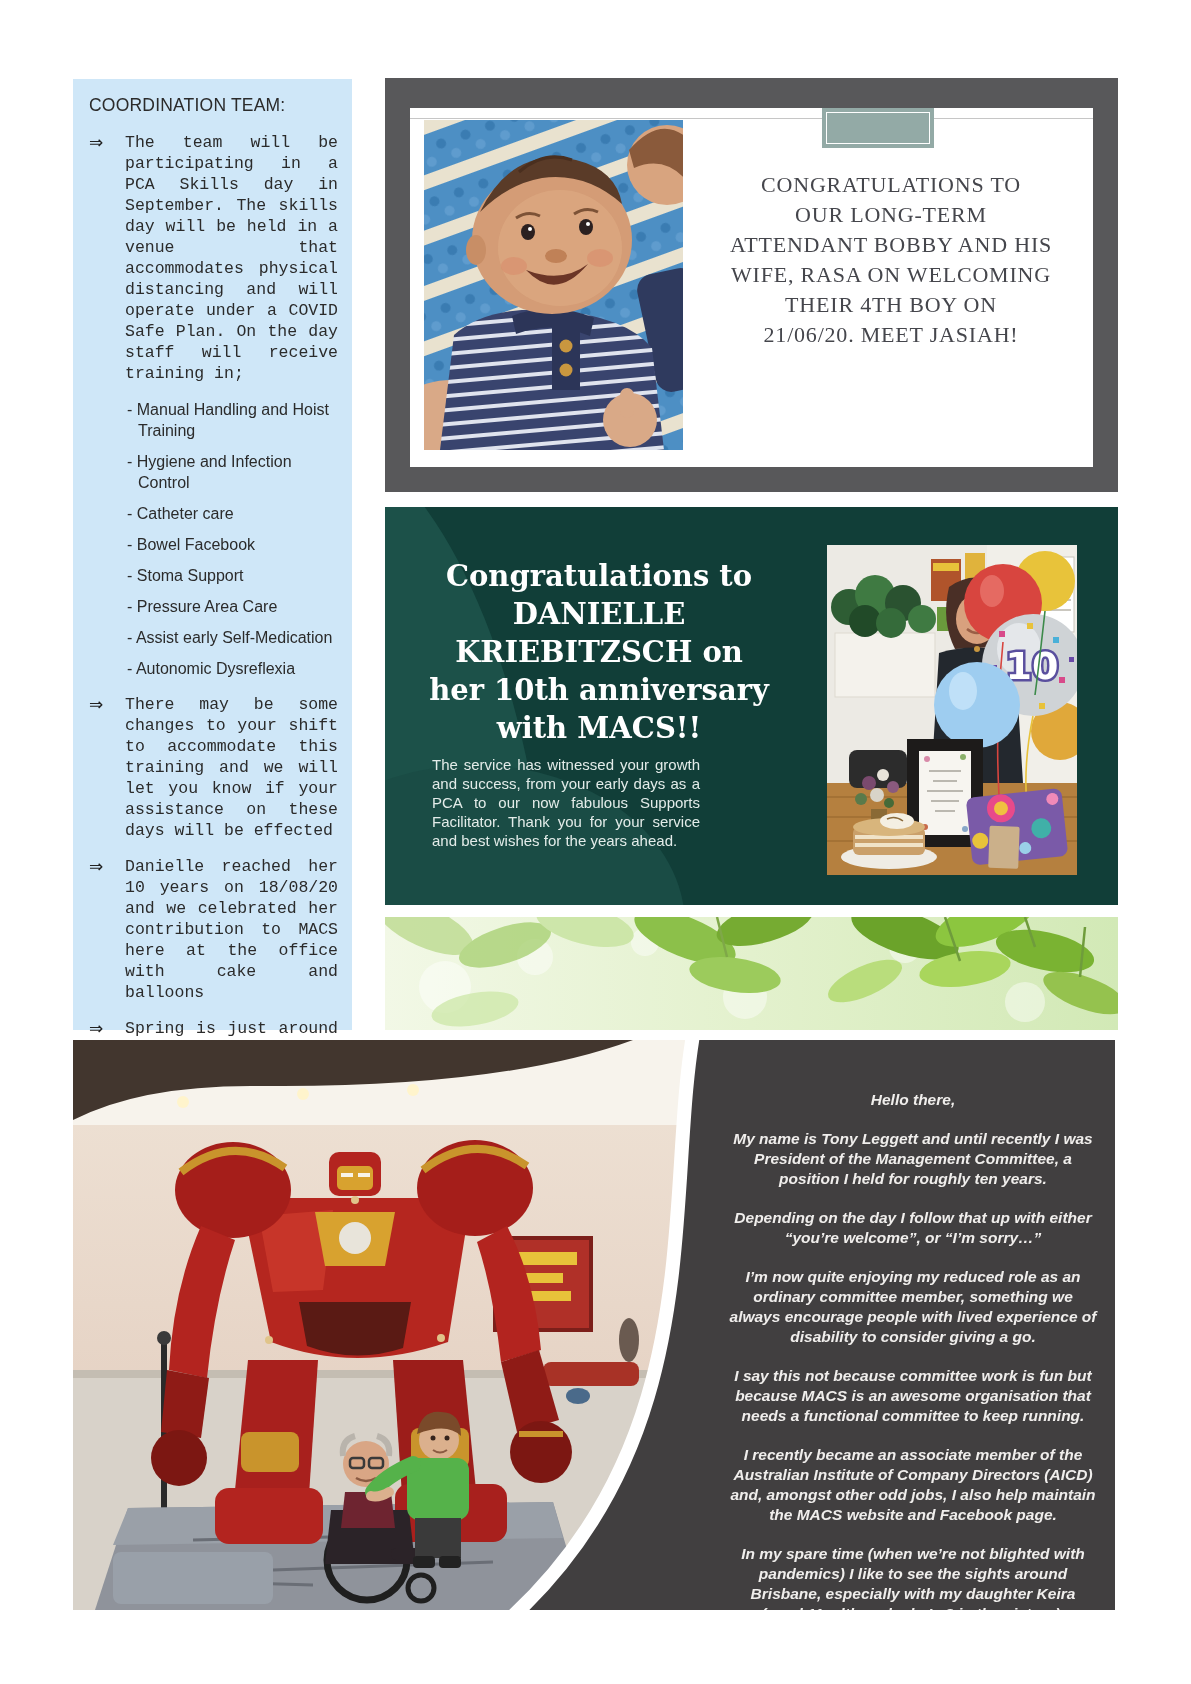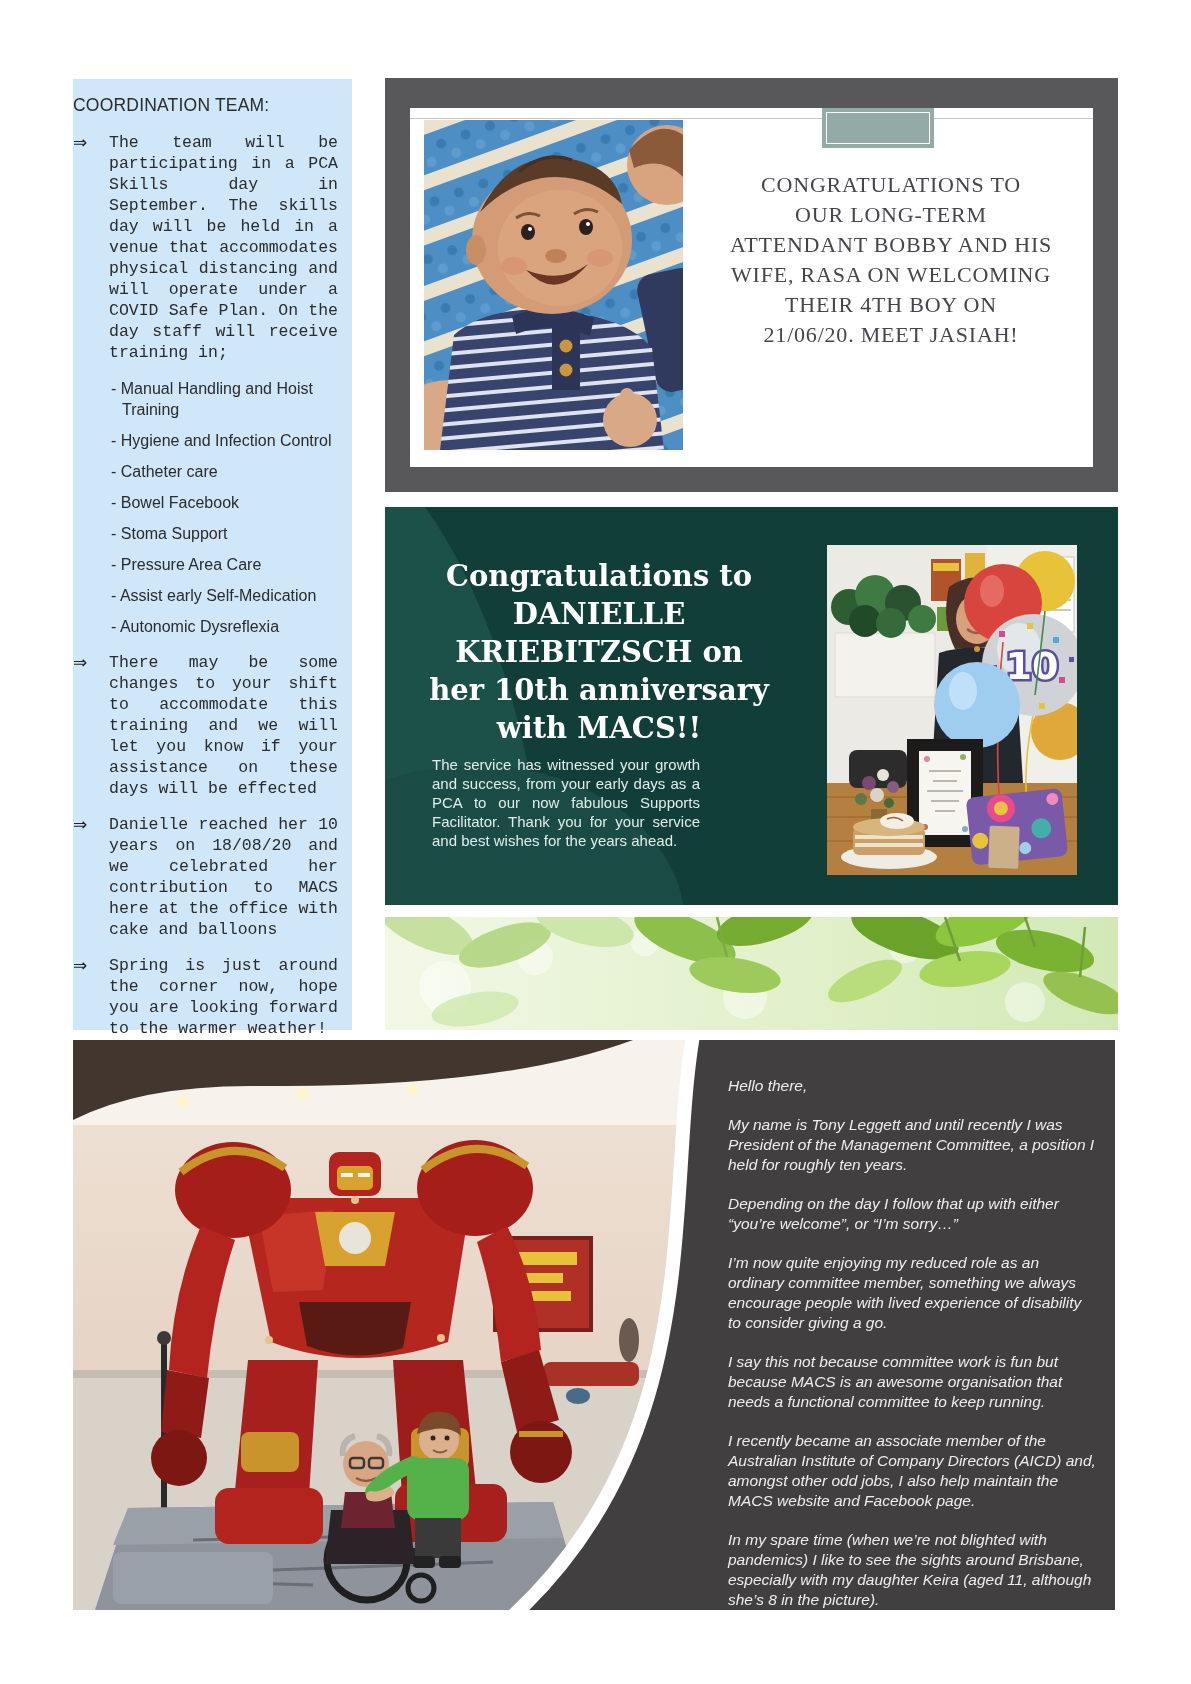--- a/index.html
+++ b/index.html
@@ -1,21 +1,21 @@
 <!DOCTYPE html>
 <html><head>
 <meta charset="utf-8">
 <style>
   html,body{margin:0;padding:0;background:#ffffff;}
   .page{position:relative;width:1191px;height:1684px;background:#ffffff;overflow:hidden;
         font-family:"Liberation Sans",sans-serif;}
 
   
   .sidebar{position:absolute;left:73px;top:79px;width:279px;height:951px;
-           background:#cfe7f8;box-sizing:border-box;padding:16px 14px 10px 0;color:#2b2b2b;}
+           background:#cfe7f8;box-sizing:border-box;padding:16px 14px 10px 16px;color:#2b2b2b;}
   .sb-title{font-size:17.5px;letter-spacing:.2px;margin-bottom:16px;}
   .sb-bullet{display:flex;align-items:flex-start;margin-bottom:15px;}
   .sb-arrow{flex:0 0 36px;font-family:"DejaVu Sans",sans-serif;font-size:17px;line-height:21px;color:#222;}
   .sb-text{flex:1;font-size:16.5px;line-height:21px;text-align:justify;font-family:Liberation Mono, monospace;}
   .sb-sublist{margin:0 0 15px 38px;}
   .tr-item{font-size:16px;line-height:21px;margin-bottom:10px;padding-left:11px;text-indent:-11px;}
 
   
   .panel-top{position:absolute;left:385px;top:78px;width:733px;height:414px;background:#58585a;}
   .card{position:absolute;left:25px;top:30px;width:683px;height:359px;background:#ffffff;}
@@ -39,22 +39,22 @@
              color:#e3ece9;text-align:justify;}
   .anniv-photo{position:absolute;left:442px;top:38px;width:250px;height:330px;overflow:hidden;}
 
   
   .leaves-banner{position:absolute;left:385px;top:917px;width:733px;height:113px;overflow:hidden;}
 
   
   .bottom{position:absolute;left:73px;top:1040px;width:1042px;height:570px;overflow:hidden;}
   .hulk-photo{position:absolute;inset:0;}
   .letter-overlay{position:absolute;inset:0;}
-  .letter{position:absolute;left:655px;top:36px;width:370px;
-          font-style:italic;font-weight:normal;font-size:15.5px;line-height:20px;color:#f0eeec;}
+  .letter{position:absolute;left:655px;top:50px;width:370px;text-align:center;
+          font-style:italic;font-weight:bold;font-size:15.5px;line-height:20px;color:#f0eeec;}
   .letter p{margin:0 0 19px 0;}
 </style>
 </head>
 <body>
 
 <div class="page">
 
   <div class="sidebar">
     <div class="sb-title">COORDINATION TEAM:</div>
 

